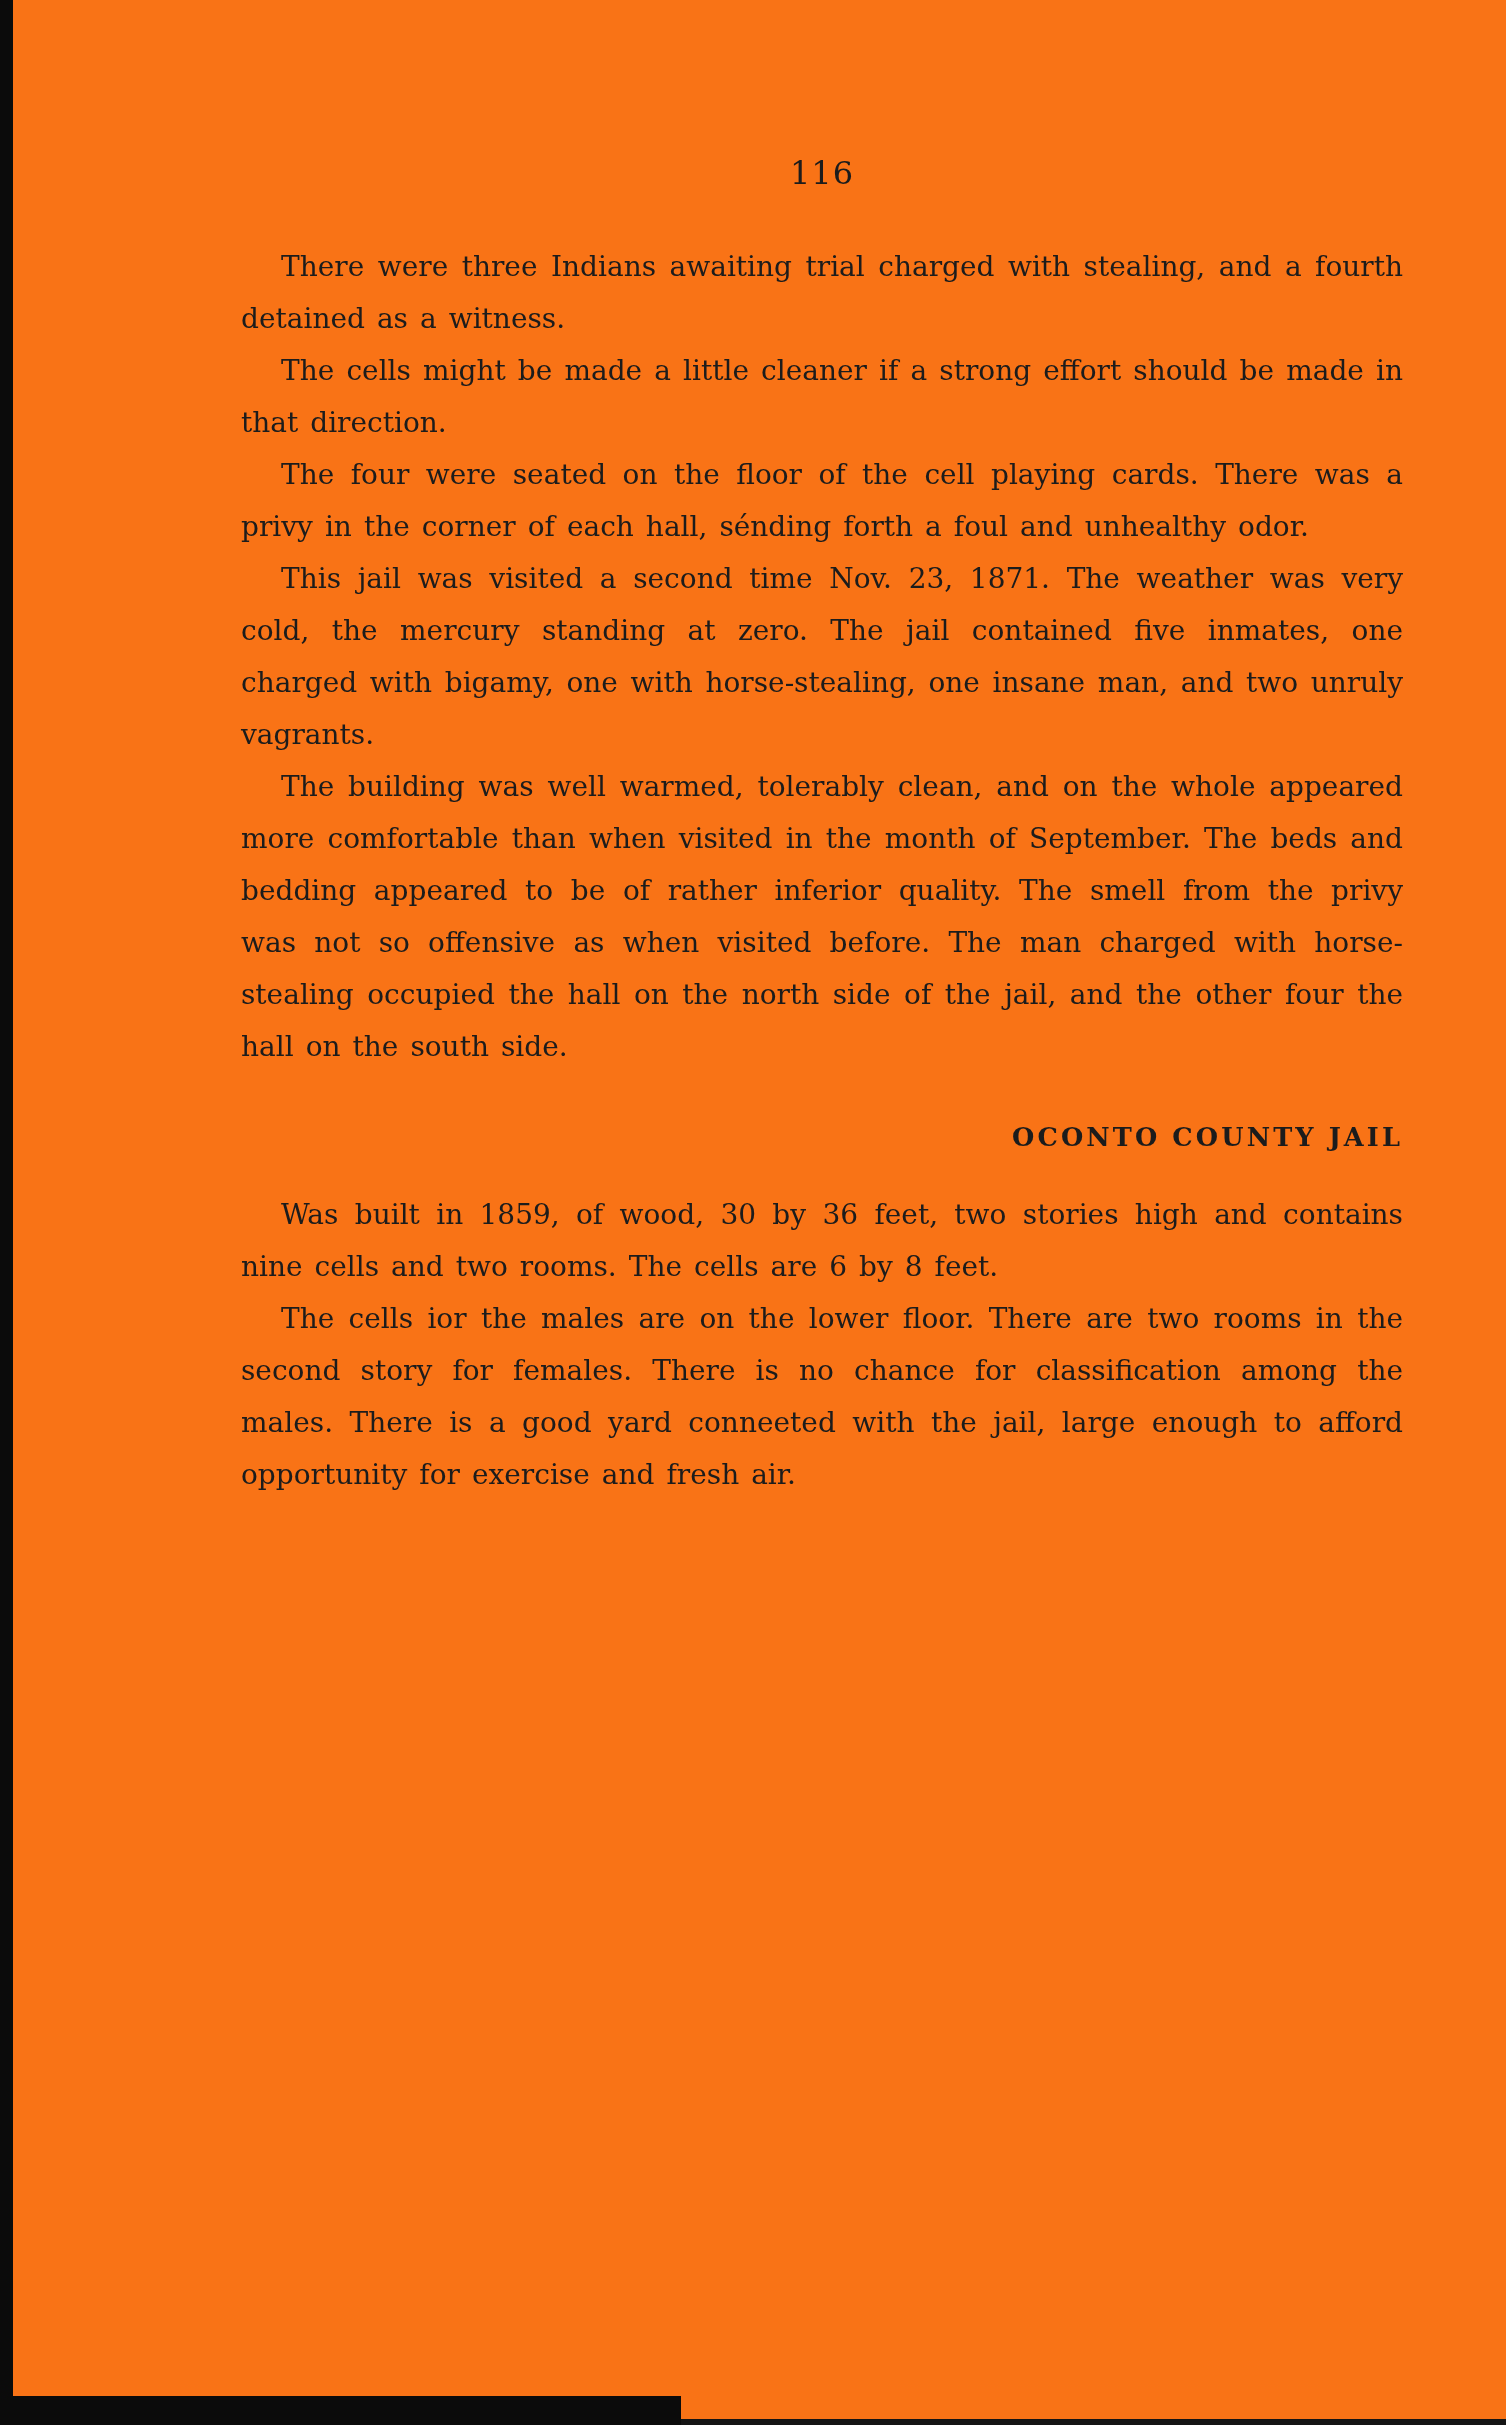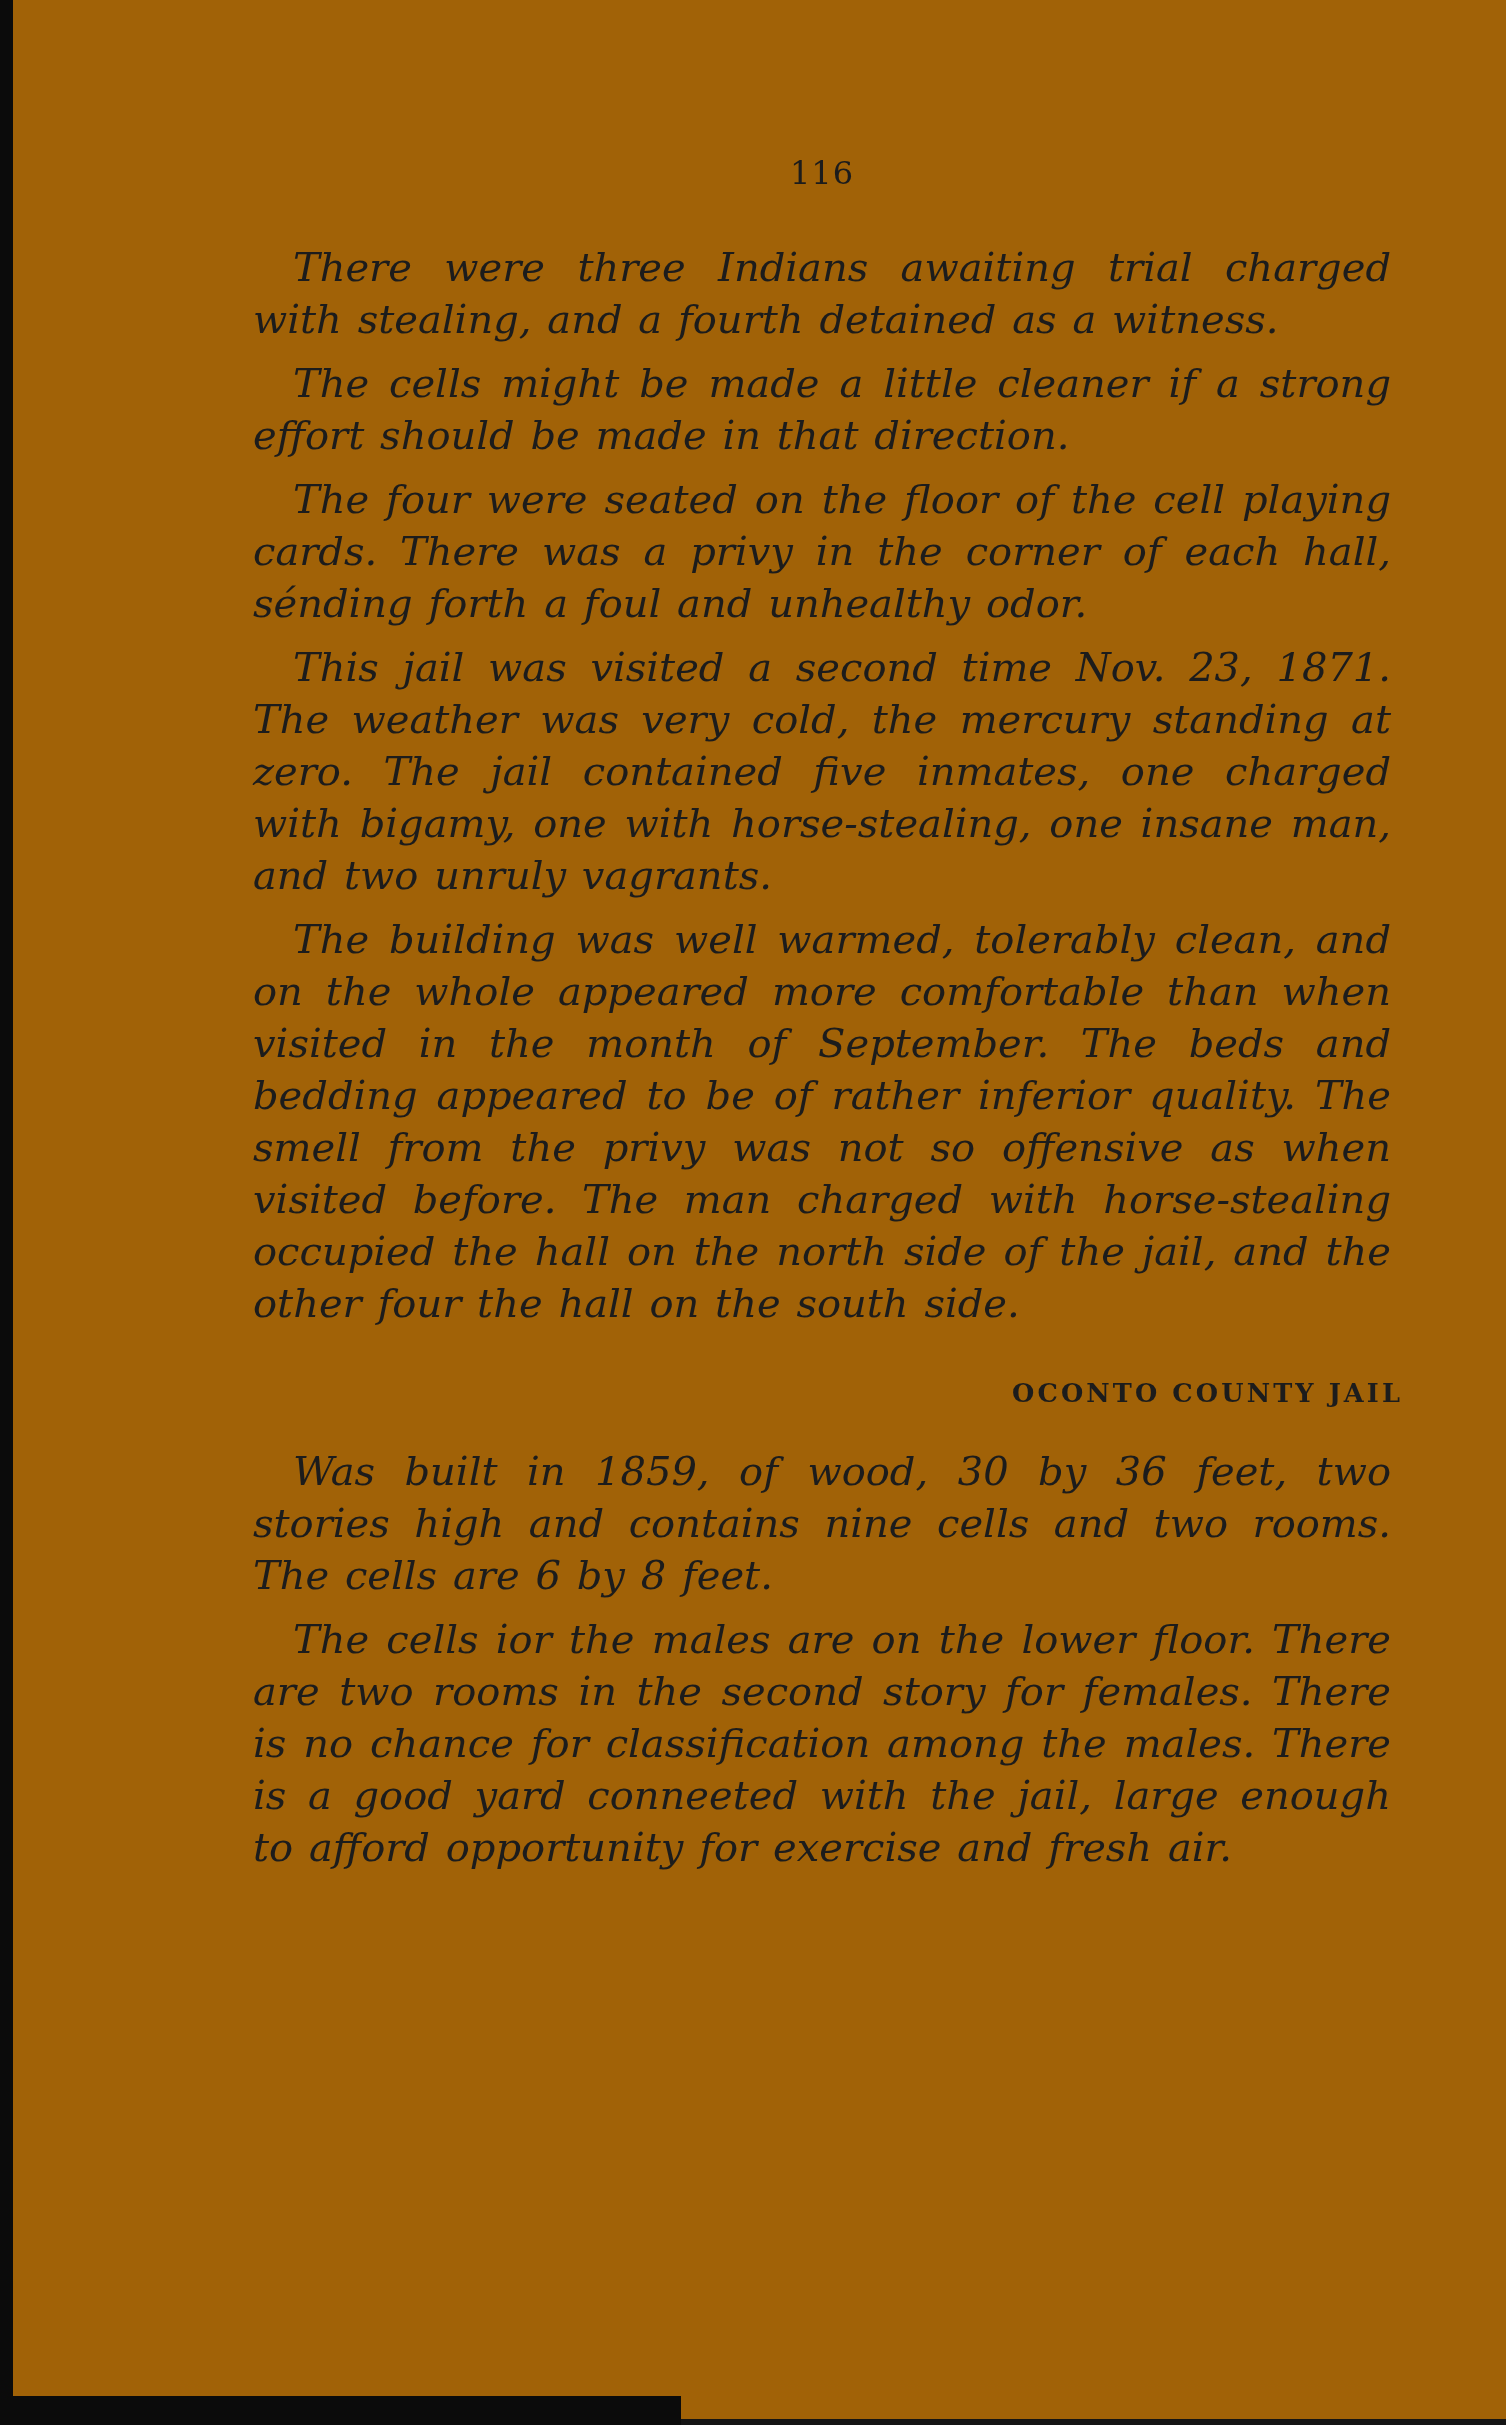--- a/index.html
+++ b/index.html
@@ -4,21 +4,21 @@
 <style>
   html, body {
     margin: 0;
     padding: 0;
     background: #e8e8e6;
   }
   .page {
     position: relative;
     width: 1507px;
     height: 2426px;
-    background: #a16207;
+    background: #f97316;
     font-family: "DejaVu Serif", "Liberation Serif", serif;
     color: #1c1c1c;
     overflow: hidden;
   }
   
   .edge-left {
     position: absolute;
     left: 0; top: 0;
     width: 13.3px; height: 2426px;
     background: #0b0b0b;
@@ -41,27 +41,26 @@
     top: 154px;
     width: 1162px;
   }
   .page-number {
     text-align: center;
     font-size: 32px;
     letter-spacing: 1px;
     margin: 0 0 49px 0;
   }
   p.para {
-    margin: 12px;
-    font-size: 40px;
+    margin: 0;
+    font-size: 28px;
     line-height: 52px;
     text-align: justify;
     text-indent: 40px;
     word-spacing: 3.1px;
-    font-style: italic;
   }
   h2.section-heading {
     margin: 49px 0 36px 0;
     text-align: right;
     font-size: 25.6px;
     font-weight: 600;
     letter-spacing: 3.1px;
     line-height: 31px;
   }
 </style>

